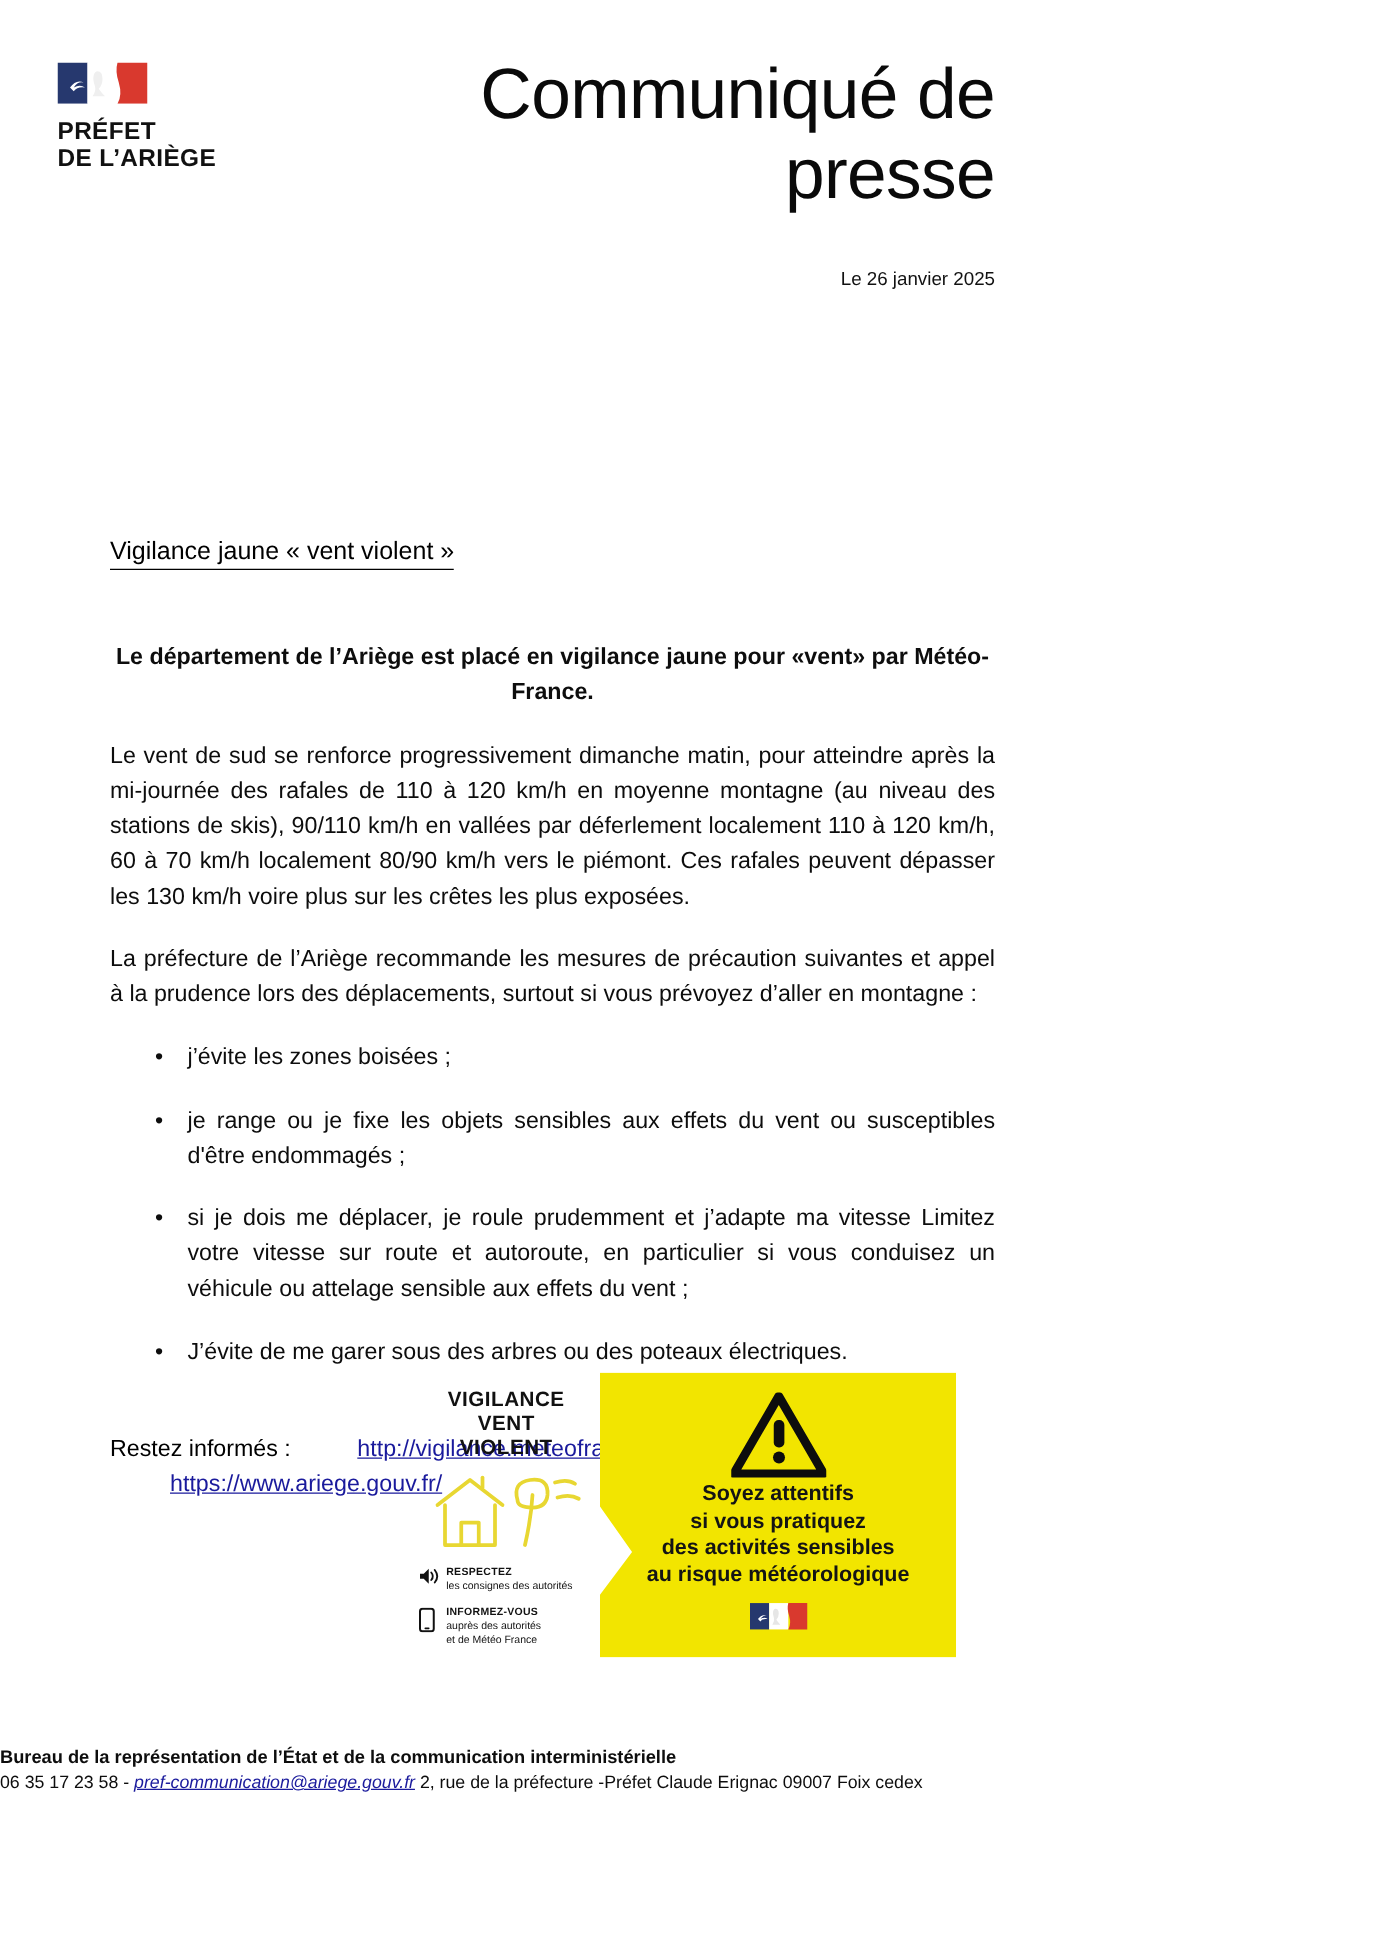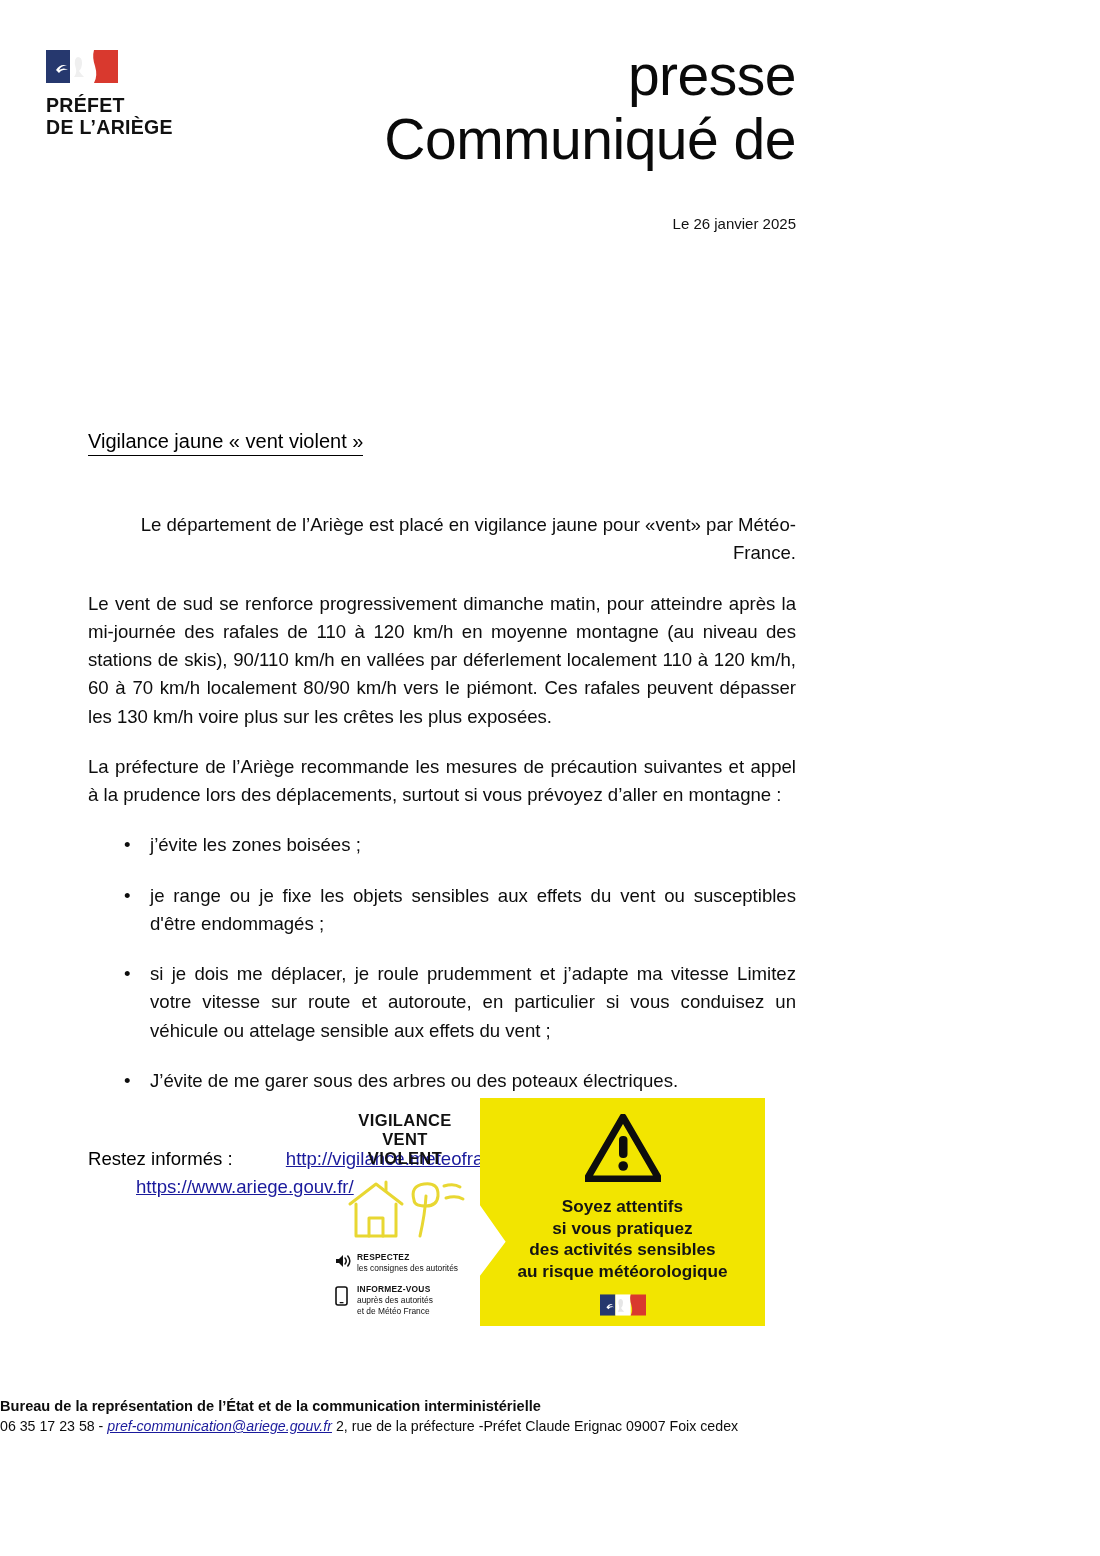--- a/index.html
+++ b/index.html
@@ -93,21 +93,22 @@
     padding-bottom: 3px;
   }
   p.para {
     margin: 0 0 22px 0;
     font-size: 18.6px;
     line-height: 1.52;
     text-align: justify;
     color: #0d0d0d;
   }
   p.para.no-justify {
-    text-align: right;
+    text-align: center;
+    font-weight: bold;
   }
   ul.measures {
     list-style: none;
     margin: 18px 0 0 0;
     padding: 0;
   }
   ul.measures li {
     position: relative;
     padding-left: 62px;
     margin-bottom: 22px;
@@ -194,21 +195,21 @@
   .vig-warning {
     display: block;
     margin: 16px auto 0 auto;
   }
   .vig-panel-text {
     text-align: center;
     font-weight: bold;
     font-size: 17.2px;
     line-height: 1.26;
     color: #141414;
-    margin-top: 14px;
+    margin-top: 2px;
   }
   .vig-flag {
     display: block;
     margin: 11px auto 0 auto;
     width: 46px;
     height: 22px;
   }
 
   
   .footer {
@@ -249,22 +250,22 @@
         <path d="M33 6 q5 1 5 7 q0 5 -3 8 q2 3 4 5 q-5 2 -9 0 q3 -3 3 -7 q-3 -4 -2 -9 q0 -3 2 -4 z" fill="#FFFFFF"></path>
         <path d="M32 7 q4 0 4 6 q0 5 -3 8 q2 3 5 6 l-10 0 q3 -4 2 -8 q-2 -5 -1 -9 q1 -3 3 -3 z" fill="#EFEFEF"></path>
       </svg>
       <div class="brand-name">
         <div>PRÉFET</div>
         <div>DE L’ARIÈGE</div>
       </div>
     </div>
 
     <div class="doc-title">
+      <div>Communiqué de</div>
       <div>presse</div>
-      <div>Communiqué de</div>
     </div>
     <div class="doc-date">Le 26 janvier 2025</div>
   </div>
 
   <div class="content">
 
     <div class="subject">
       <span>Vigilance jaune « vent violent »</span>
     </div>
 

